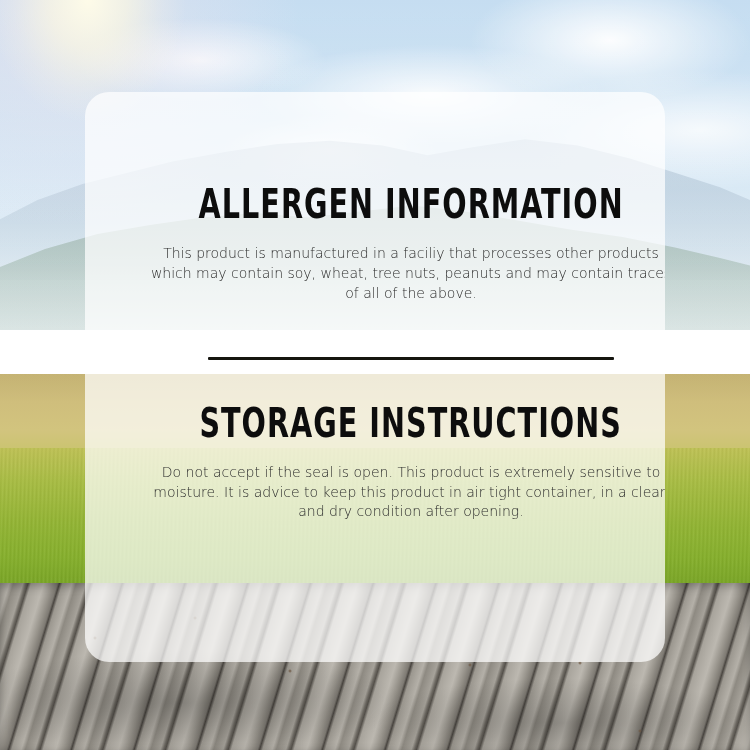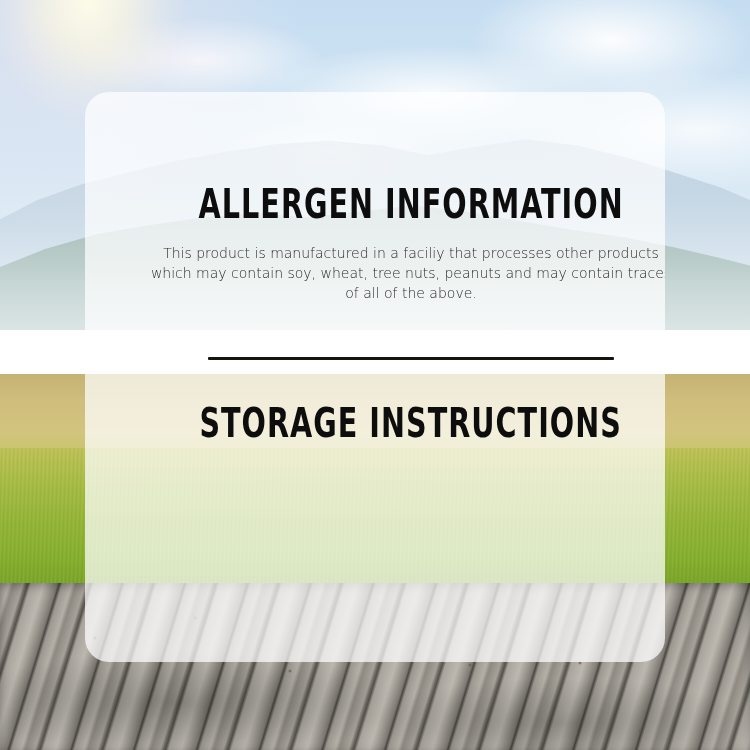--- a/index.html
+++ b/index.html
@@ -206,17 +206,18 @@
     <div id="card-inner">
 
       <div class="section-title" id="title-allergen">ALLERGEN INFORMATION</div>
 
       <p class="body-text" id="text-allergen">This product is manufactured in a faciliy that processes other products which may contain soy, wheat, tree nuts, peanuts and may contain traces of all of the above.</p>
 
       <div id="divider"></div>
 
       <div class="section-title" id="title-storage">STORAGE INSTRUCTIONS</div>
 
+      <p class="body-text" id="text-storage">Do not accept if the seal is open. This product is extremely sensitive to moisture. It is advice to keep this product in air tight container, in a clean and dry condition after opening.</p>
 
     </div>
   </div>
 
 </div>
 
 </body></html>

